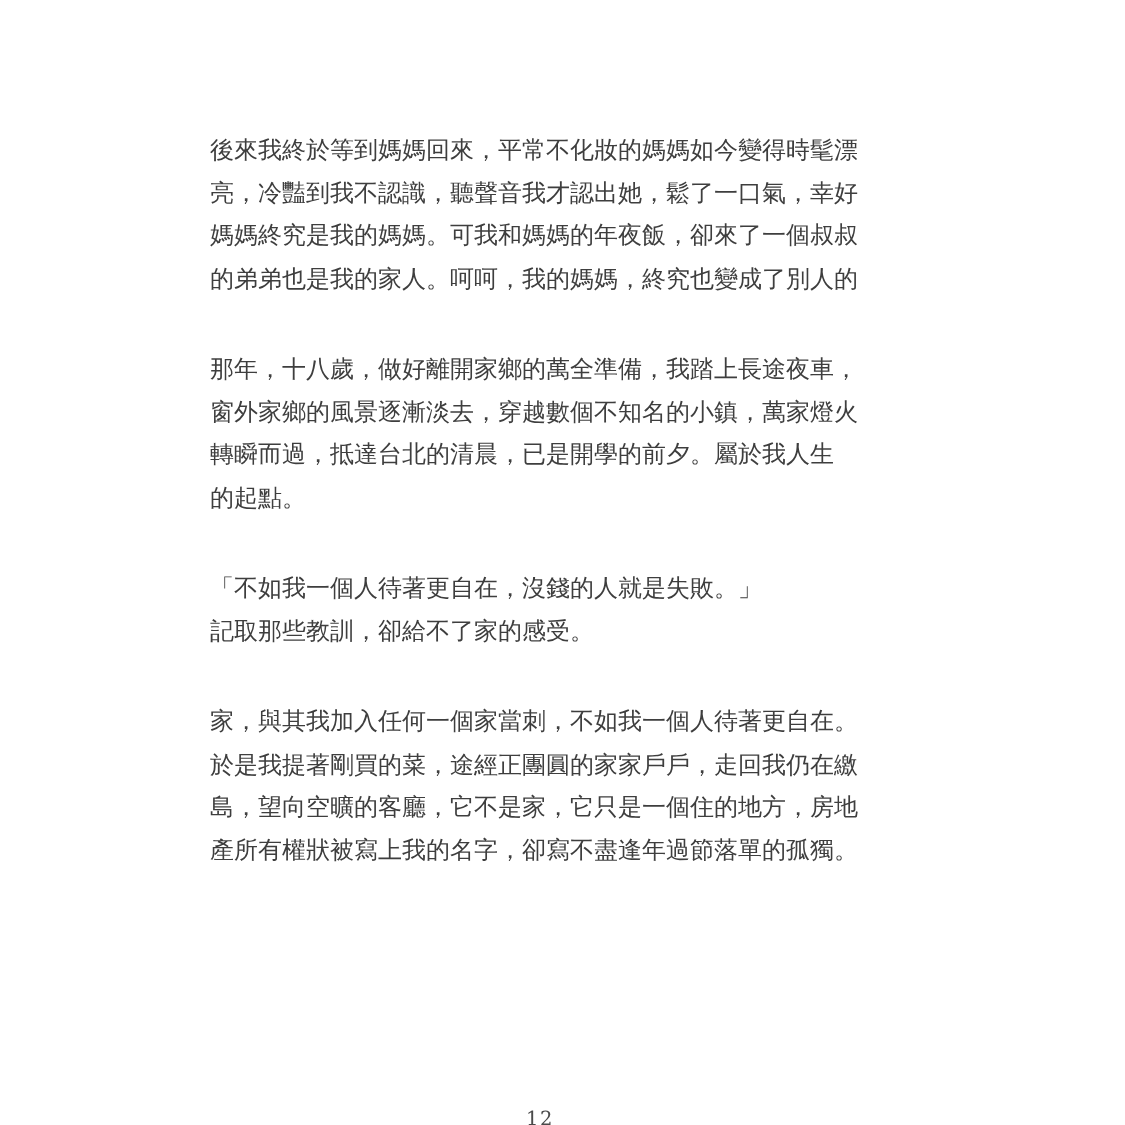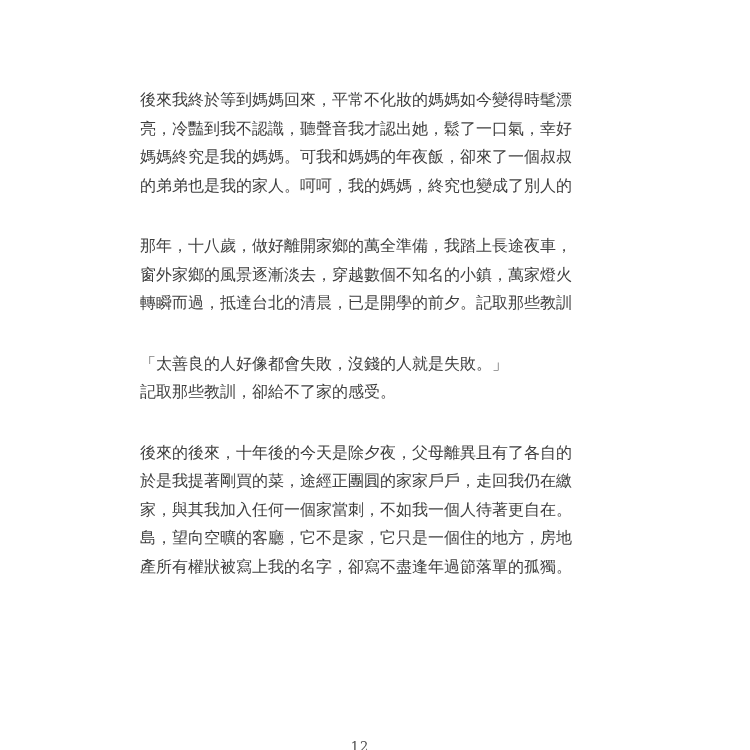--- a/index.html
+++ b/index.html
@@ -62,32 +62,32 @@
     <div class="paragraph">
       <div class="line">後來我終於等到媽媽回來，平常不化妝的媽媽如今變得時髦漂</div>
       <div class="line">亮，冷豔到我不認識，聽聲音我才認出她，鬆了一口氣，幸好</div>
       <div class="line">媽媽終究是我的媽媽。可我和媽媽的年夜飯，卻來了一個叔叔</div>
       <div class="line">的弟弟也是我的家人。呵呵，我的媽媽，終究也變成了別人的</div>
     </div>
 
     <div class="paragraph">
       <div class="line">那年，十八歲，做好離開家鄉的萬全準備，我踏上長途夜車，</div>
       <div class="line">窗外家鄉的風景逐漸淡去，穿越數個不知名的小鎮，萬家燈火</div>
-      <div class="line">轉瞬而過，抵達台北的清晨，已是開學的前夕。記取那些教訓</div>
+      <div class="line">轉瞬而過，抵達台北的清晨，已是開學的前夕。屬於我人生</div>
+      <div class="line">的起點。</div>
     </div>
 
     <div class="paragraph">
-      <div class="line">「太善良的人好像都會失敗，沒錢的人就是失敗。」</div>
+      <div class="line">「不如我一個人待著更自在，沒錢的人就是失敗。」</div>
       <div class="line">記取那些教訓，卻給不了家的感受。</div>
     </div>
 
     <div class="paragraph">
-      <div class="line">後來的後來，十年後的今天是除夕夜，父母離異且有了各自的</div>
+      <div class="line">家，與其我加入任何一個家當刺，不如我一個人待著更自在。</div>
       <div class="line">於是我提著剛買的菜，途經正團圓的家家戶戶，走回我仍在繳</div>
-      <div class="line">家，與其我加入任何一個家當刺，不如我一個人待著更自在。</div>
       <div class="line">島，望向空曠的客廳，它不是家，它只是一個住的地方，房地</div>
       <div class="line">產所有權狀被寫上我的名字，卻寫不盡逢年過節落單的孤獨。</div>
     </div>
 
   </div>
 
   <div class="page-number">12</div>
 
 </div>
 

